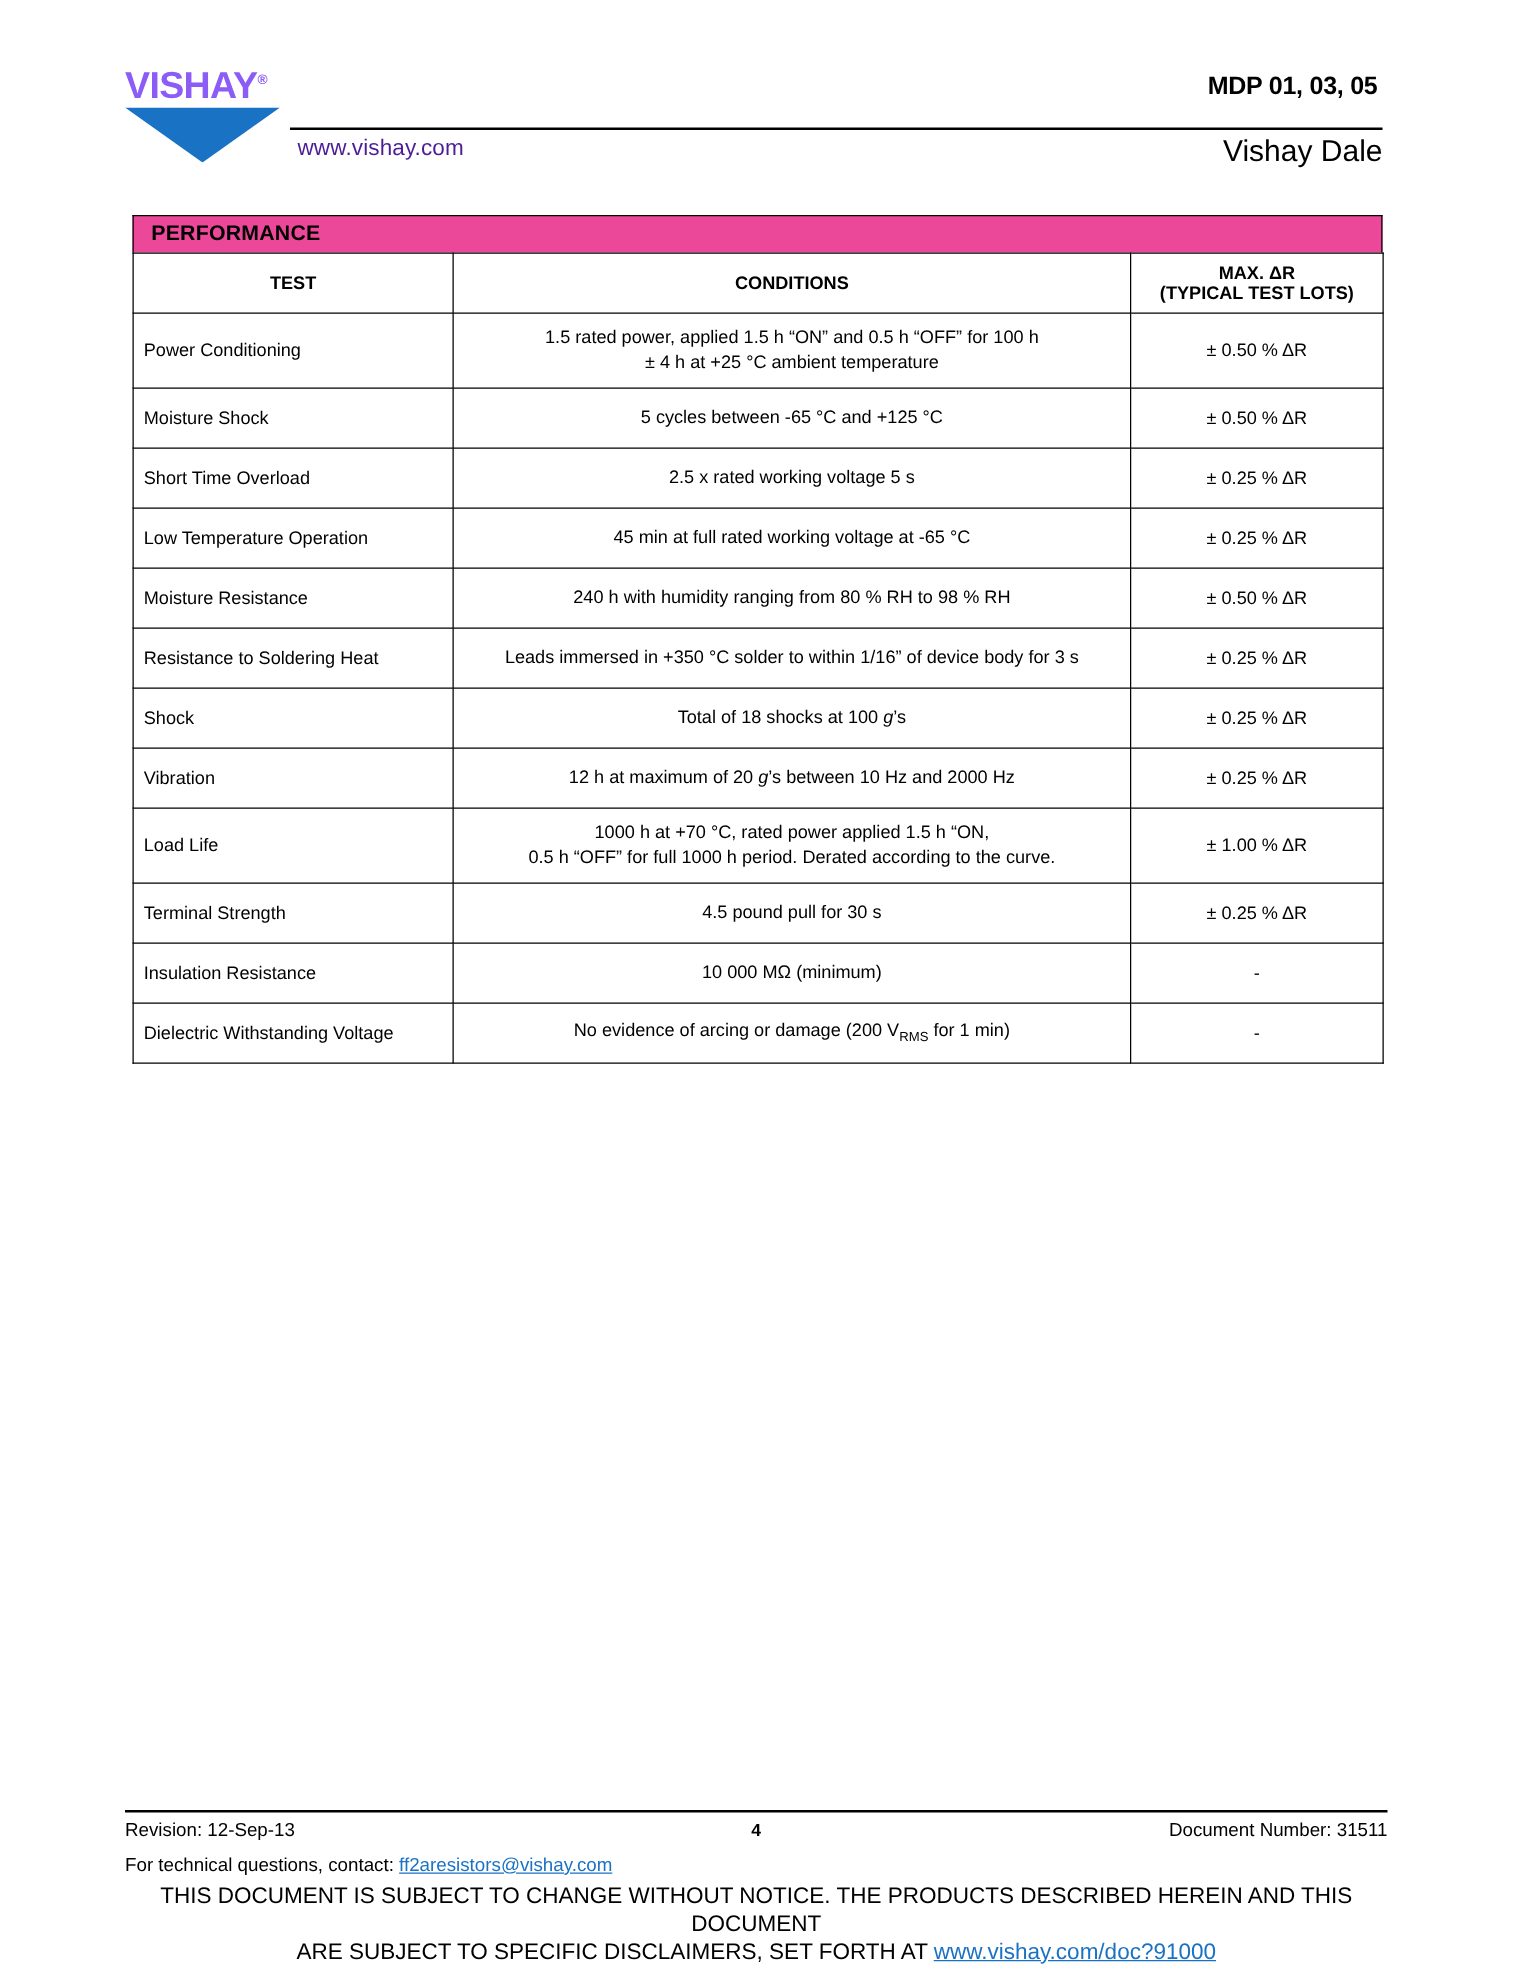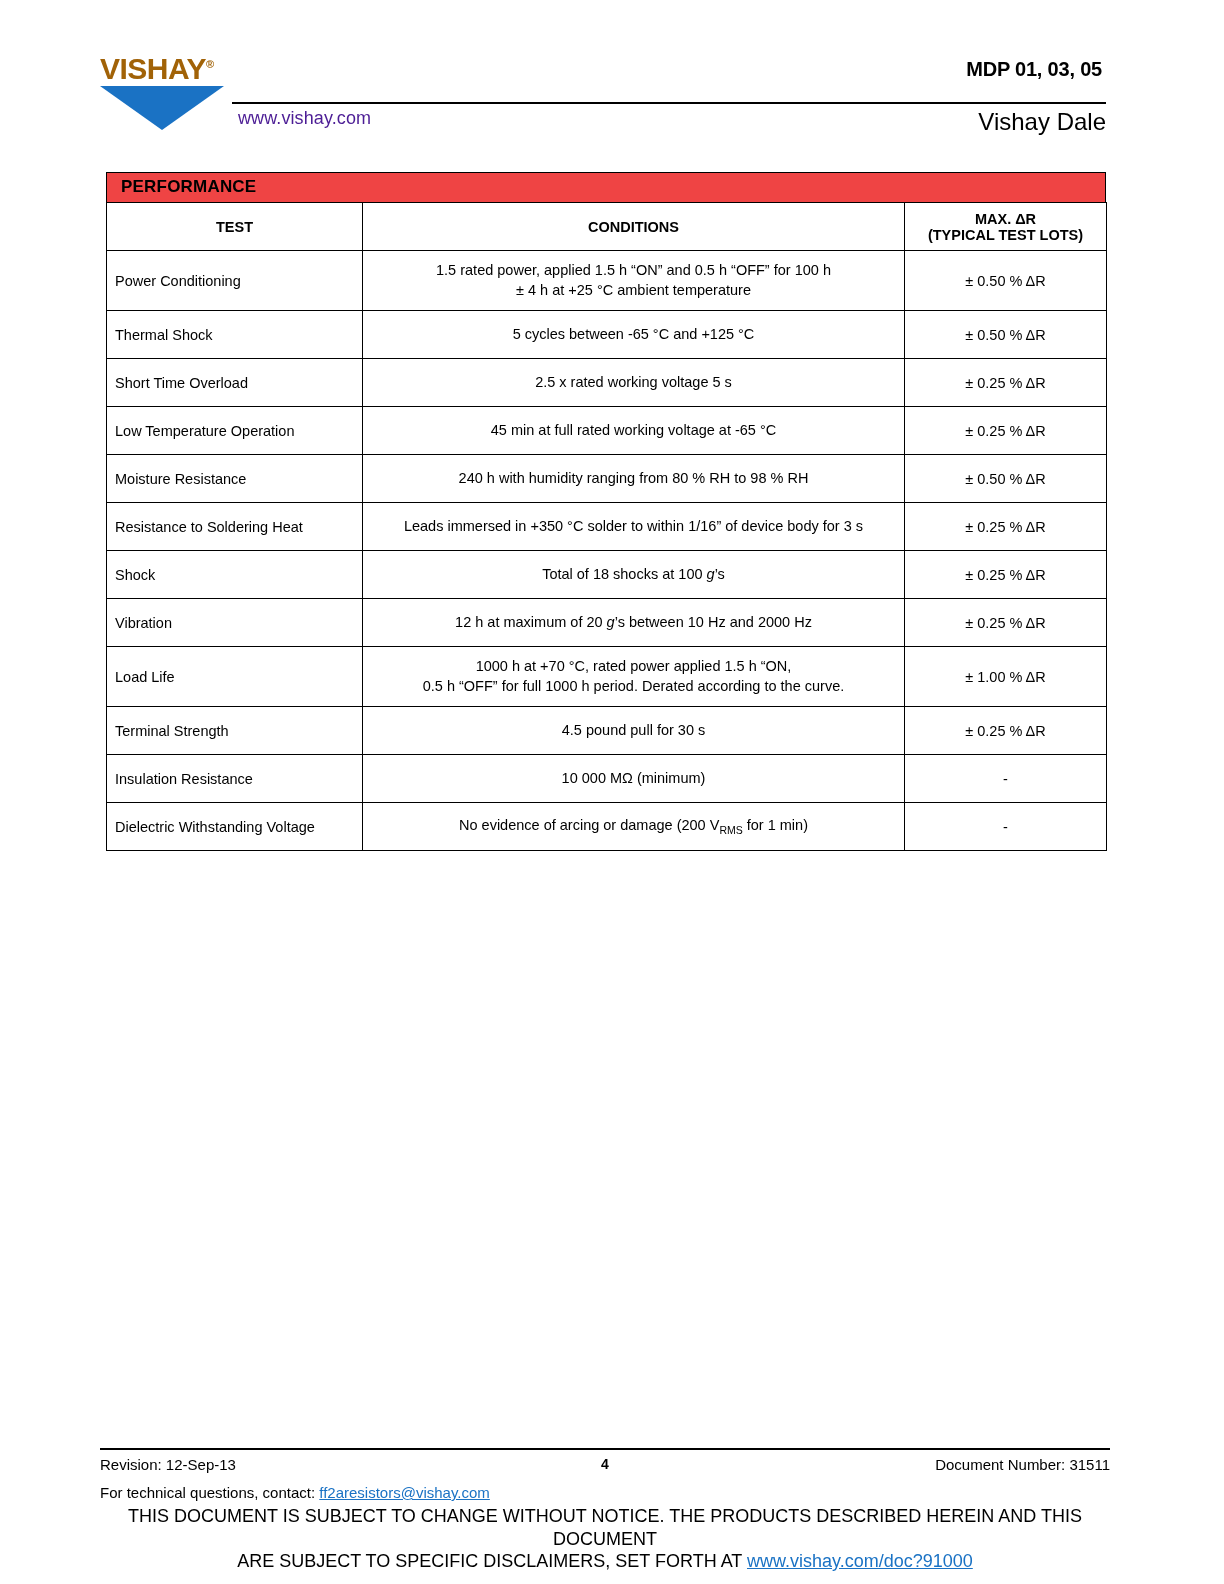--- a/index.html
+++ b/index.html
@@ -36,21 +36,21 @@
     left: 0;
     top: 8px;
     width: 130px;
     height: 90px;
   }
   .logo-text {
     font-family: "Liberation Sans", sans-serif;
     font-weight: bold;
     font-size: 30px;
     letter-spacing: -0.5px;
-    color: #a16207;
+    color: #8b5cf6;
     line-height: 32px;
   }
   .logo-reg {
     font-size: 11px;
     font-weight: bold;
     vertical-align: super;
   }
   .logo-tri {
     margin-top: 1px;
     width: 124px;
@@ -94,21 +94,21 @@
   
   .table-wrap {
     position: absolute;
     left: 106px;
     top: 172px;
     width: 1000px;
   }
   .perf-banner {
     border: 1px solid #000;
     border-bottom: none;
-    background: #ef4444;
+    background: #ec4899;
     height: 30px;
     padding: 4px 12px 0 14px;
     font-size: 17px;
     font-weight: bold;
     letter-spacing: 0.2px;
   }
   table.perf {
     border-collapse: collapse;
     width: 1000px;
     table-layout: fixed;
@@ -205,21 +205,21 @@
       <tbody id="perf-body">
           <tr>
             <td class="c-test">Power Conditioning</td>
             <td class="c-cond">
               <div>1.5 rated power, applied 1.5 h “ON” and 0.5 h “OFF” for 100 h</div>
               <div>± 4 h at +25 °C ambient temperature</div>
             </td>
             <td class="c-max">± 0.50 % ΔR</td>
           </tr>
           <tr>
-            <td class="c-test">Thermal Shock</td>
+            <td class="c-test">Moisture Shock</td>
             <td class="c-cond">
               <div>5 cycles between -65 °C and +125 °C</div>
             </td>
             <td class="c-max">± 0.50 % ΔR</td>
           </tr>
           <tr>
             <td class="c-test">Short Time Overload</td>
             <td class="c-cond">
               <div>2.5 x rated working voltage 5 s</div>
             </td>

